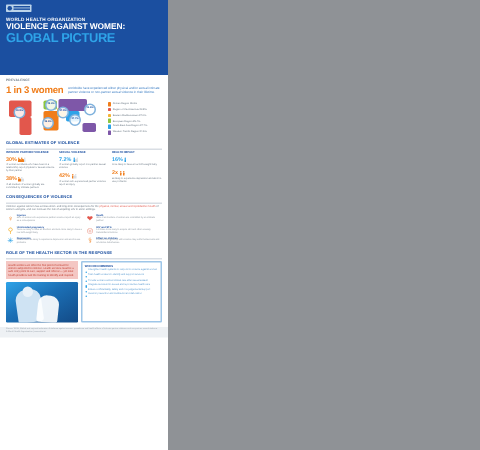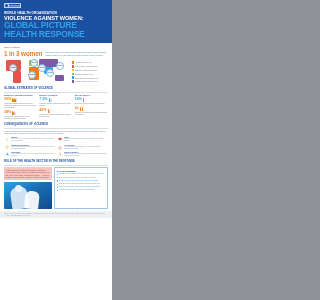--- a/index.html
+++ b/index.html
@@ -4,21 +4,21 @@
 <style>
   html,body{margin:0;padding:0;background:#8f9296;}
   body{font-family:"Liberation Sans",sans-serif;}
   #page{
     position:relative;width:112px;height:300px;overflow:hidden;
     background:#ffffff;box-sizing:border-box;
   }
 
   
   .header{
-    position:relative;background:#1b4fa0;padding:3px 4px 4px 4px;
+    position:relative;background:#1b4fa0;padding:3px 4px 20px 4px;
     box-sizing:border-box;
   }
   .who-logo{
     width:17px;height:5px;background:#bcd4ea;border-radius:.5px;
     margin-bottom:2.5px;position:relative;overflow:hidden;
   }
   .who-logo:before{
     content:"";position:absolute;left:.5px;top:.6px;width:3.4px;height:3.6px;
     border-radius:50%;background:#1b4fa0;
   }
@@ -167,21 +167,20 @@
 </head>
 <body>
 
 <div id="page">
 
   <div class="header">
     <div class="who-logo"></div>
     <div class="kicker">WORLD HEALTH ORGANIZATION</div>
     <div class="title1">VIOLENCE AGAINST WOMEN:</div>
     <div class="title2">GLOBAL PICTURE</div>
-    <div class="title3">HEALTH RESPONSE</div>
   </div>
 
   <div class="prev">
     <div class="eyebrow">PREVALENCE</div>
     <div class="prev-row">
       <div class="bigstat">1 in 3 women</div>
       <div class="prev-copy">worldwide have experienced either physical and/or sexual intimate partner violence or non-partner sexual violence in their lifetime.</div>
     </div>
   </div>
 

